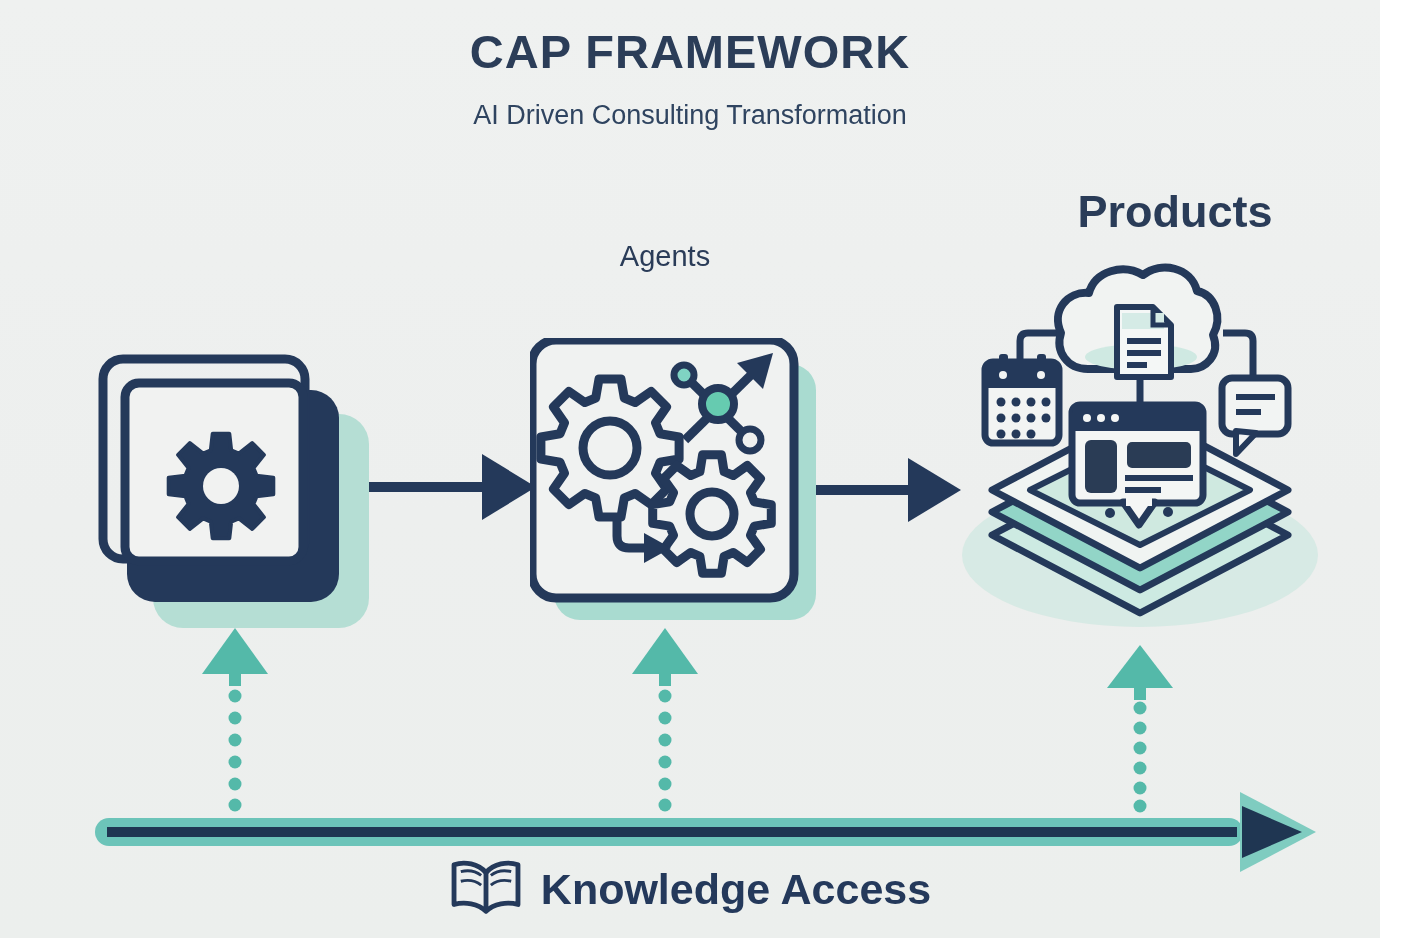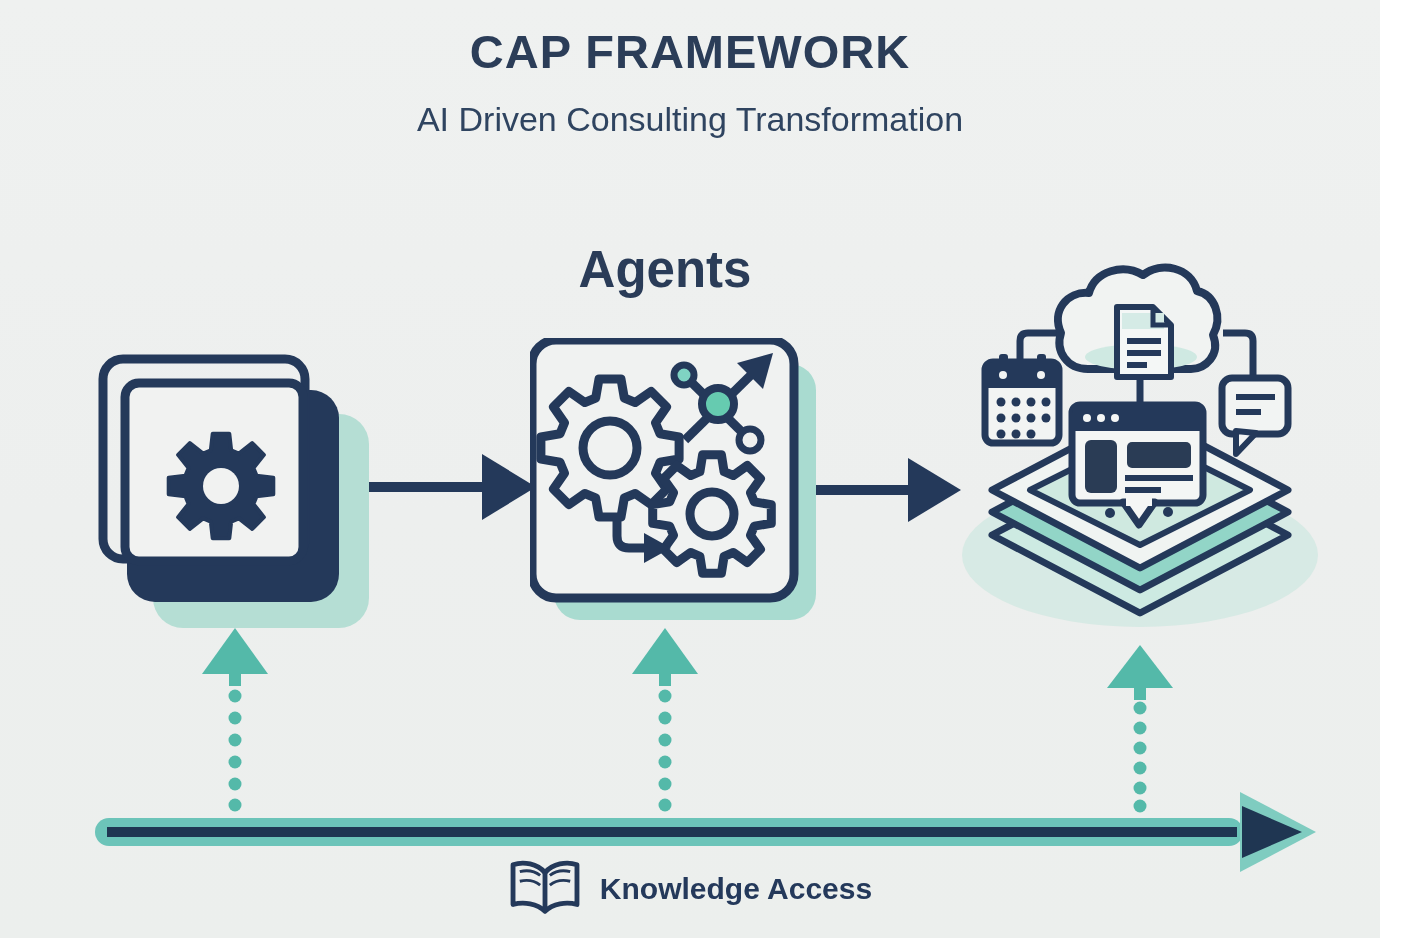--- a/index.html
+++ b/index.html
@@ -6,28 +6,28 @@
   .canvas{
     position:relative;width:1380px;height:938px;overflow:hidden;
     background:linear-gradient(180deg,#eff1f0 0%,#edefee 55%,#ecefed 100%);
     font-family:"Liberation Sans", sans-serif;
   }
   .layer{position:absolute;left:0;top:0;}
   .flow{z-index:1;}
   .icon{position:absolute;z-index:2;}
   .label{position:absolute;z-index:3;color:#2a3c58;text-align:center;}
   .title{left:0;top:24px;width:100%;font-size:47px;font-weight:800;letter-spacing:1px;color:#2b3d58;}
-  .subtitle{left:0;top:100px;width:100%;font-size:34px;font-weight:400;color:#2f4460;}
-  .stage-label{font-weight:700;font-size:51px;}
+  .subtitle{left:0;top:100px;width:100%;font-size:27px;font-weight:400;color:#2f4460;}
+  .stage-label{font-weight:400;font-size:29px;}
   .chat-label{left:130px;top:284px;width:200px;}
   .agents-label{left:565px;top:240px;width:200px;}
   .products-label{left:1065px;top:186px;width:220px;font-size:45px;font-weight:600;}
   .knowledge{position:absolute;z-index:3;left:0;top:858px;width:100%;
     display:flex;align-items:center;justify-content:center;gap:18px;}
-  .knowledge-text{font-size:30px;font-weight:700;color:#24395b;}
+  .knowledge-text{font-size:43px;font-weight:700;color:#24395b;}
   .edge-artifact{position:absolute;z-index:4;left:1410px;top:150px;width:2px;height:788px;
     background:#aab0b0;opacity:.75;}
 </style>
 </head>
 <body>
 
 <div class="canvas">
 
   <svg class="layer flow" width="1420" height="938" viewBox="0 0 1420 938">
 
@@ -76,20 +76,21 @@
       <circle cx="1140" cy="748" r="6.5"></circle>
         <circle cx="1140" cy="768" r="6.5"></circle>
       <circle cx="1140" cy="788" r="6.5"></circle>
         <circle cx="1140" cy="806" r="6.5"></circle>
     </g>
   </svg>
 
   <div class="label title">CAP FRAMEWORK</div>
   <div class="label subtitle">AI Driven Consulting Transformation</div>
   <div class="label stage-label agents-label">Agents</div>
+  <div class="label stage-label products-label">Products</div>
 
   <svg class="icon" style="left:93px;top:346px" width="292" height="302" viewBox="0 0 292 302">
     <rect x="60" y="68" width="216" height="214" rx="30" fill="#b5ded4"></rect>
     <rect x="34" y="44" width="212" height="212" rx="28" fill="#24395a"></rect>
     <rect x="10" y="13" width="202" height="200" rx="20" fill="none" stroke="#24395a" stroke-width="9"></rect>
     <rect x="32" y="37" width="178" height="178" rx="14" fill="#f1f2f1" stroke="#24395a" stroke-width="9"></rect>
     <g transform="translate(128,140)">
       <path fill="#24395a" stroke="#24395a" stroke-width="4" stroke-linejoin="round" d="M35.6,-10.2L52.3,-8.3L52.3,8.3L35.6,10.2L32.4,17.9L32.4,17.9L42.9,31.2L31.2,42.9L17.9,32.4L10.2,35.6L10.2,35.6L8.3,52.3L-8.3,52.3L-10.2,35.6L-17.9,32.4L-17.9,32.4L-31.2,42.9L-42.9,31.2L-32.4,17.9L-35.6,10.2L-35.6,10.2L-52.3,8.3L-52.3,-8.3L-35.6,-10.2L-32.4,-17.9L-32.4,-17.9L-42.9,-31.2L-31.2,-42.9L-17.9,-32.4L-10.2,-35.6L-10.2,-35.6L-8.3,-52.3L8.3,-52.3L10.2,-35.6L17.9,-32.4L17.9,-32.4L31.2,-42.9L42.9,-31.2L32.4,-17.9L35.6,-10.2Z"></path>
       <circle r="18" fill="#f1f2f1"></circle>
     </g>

